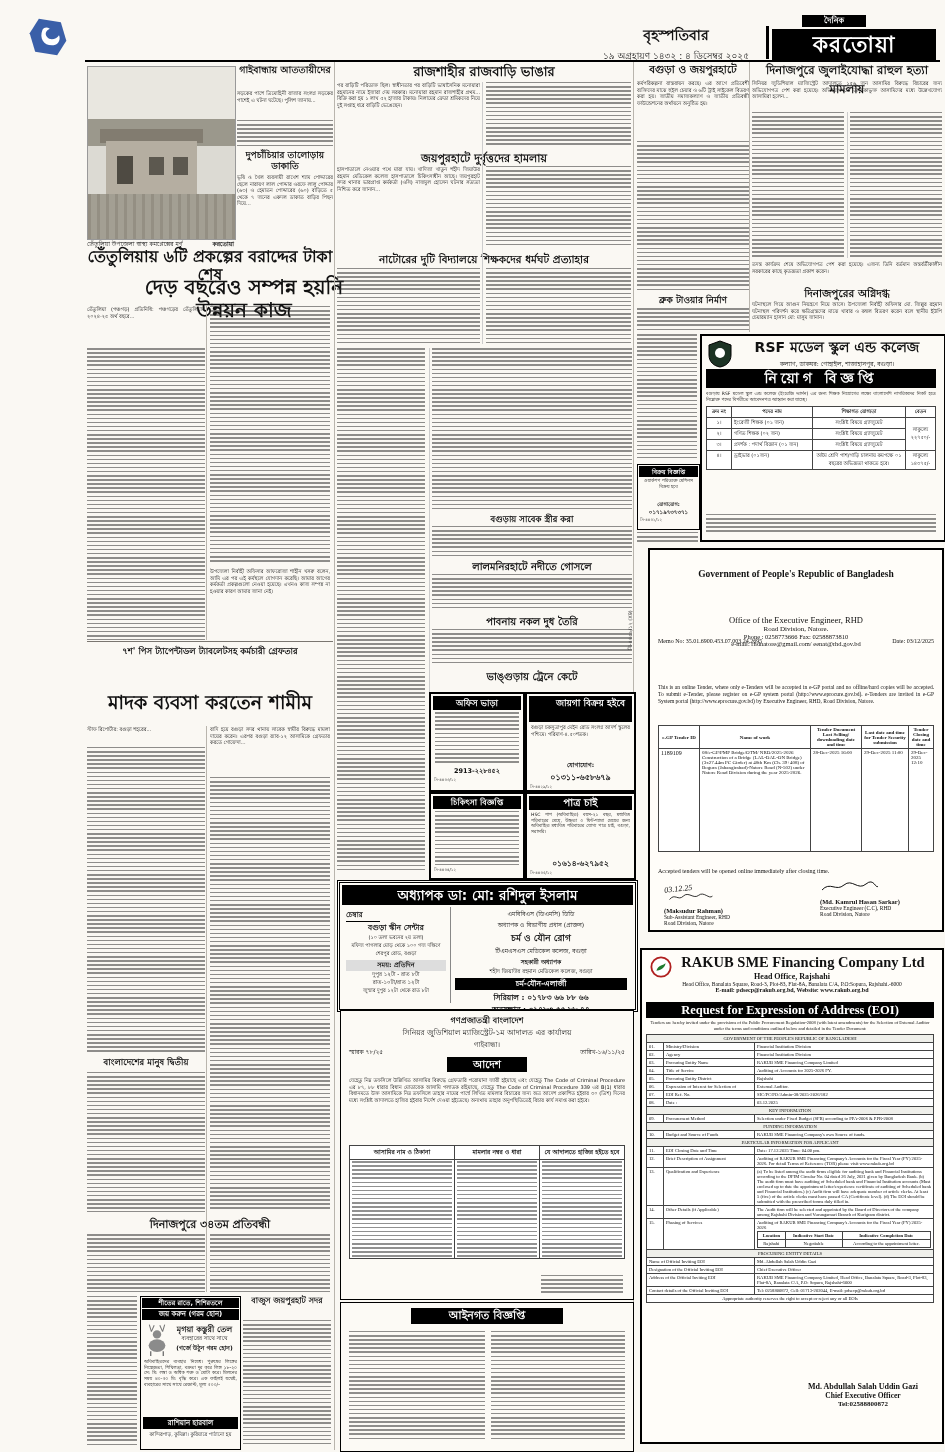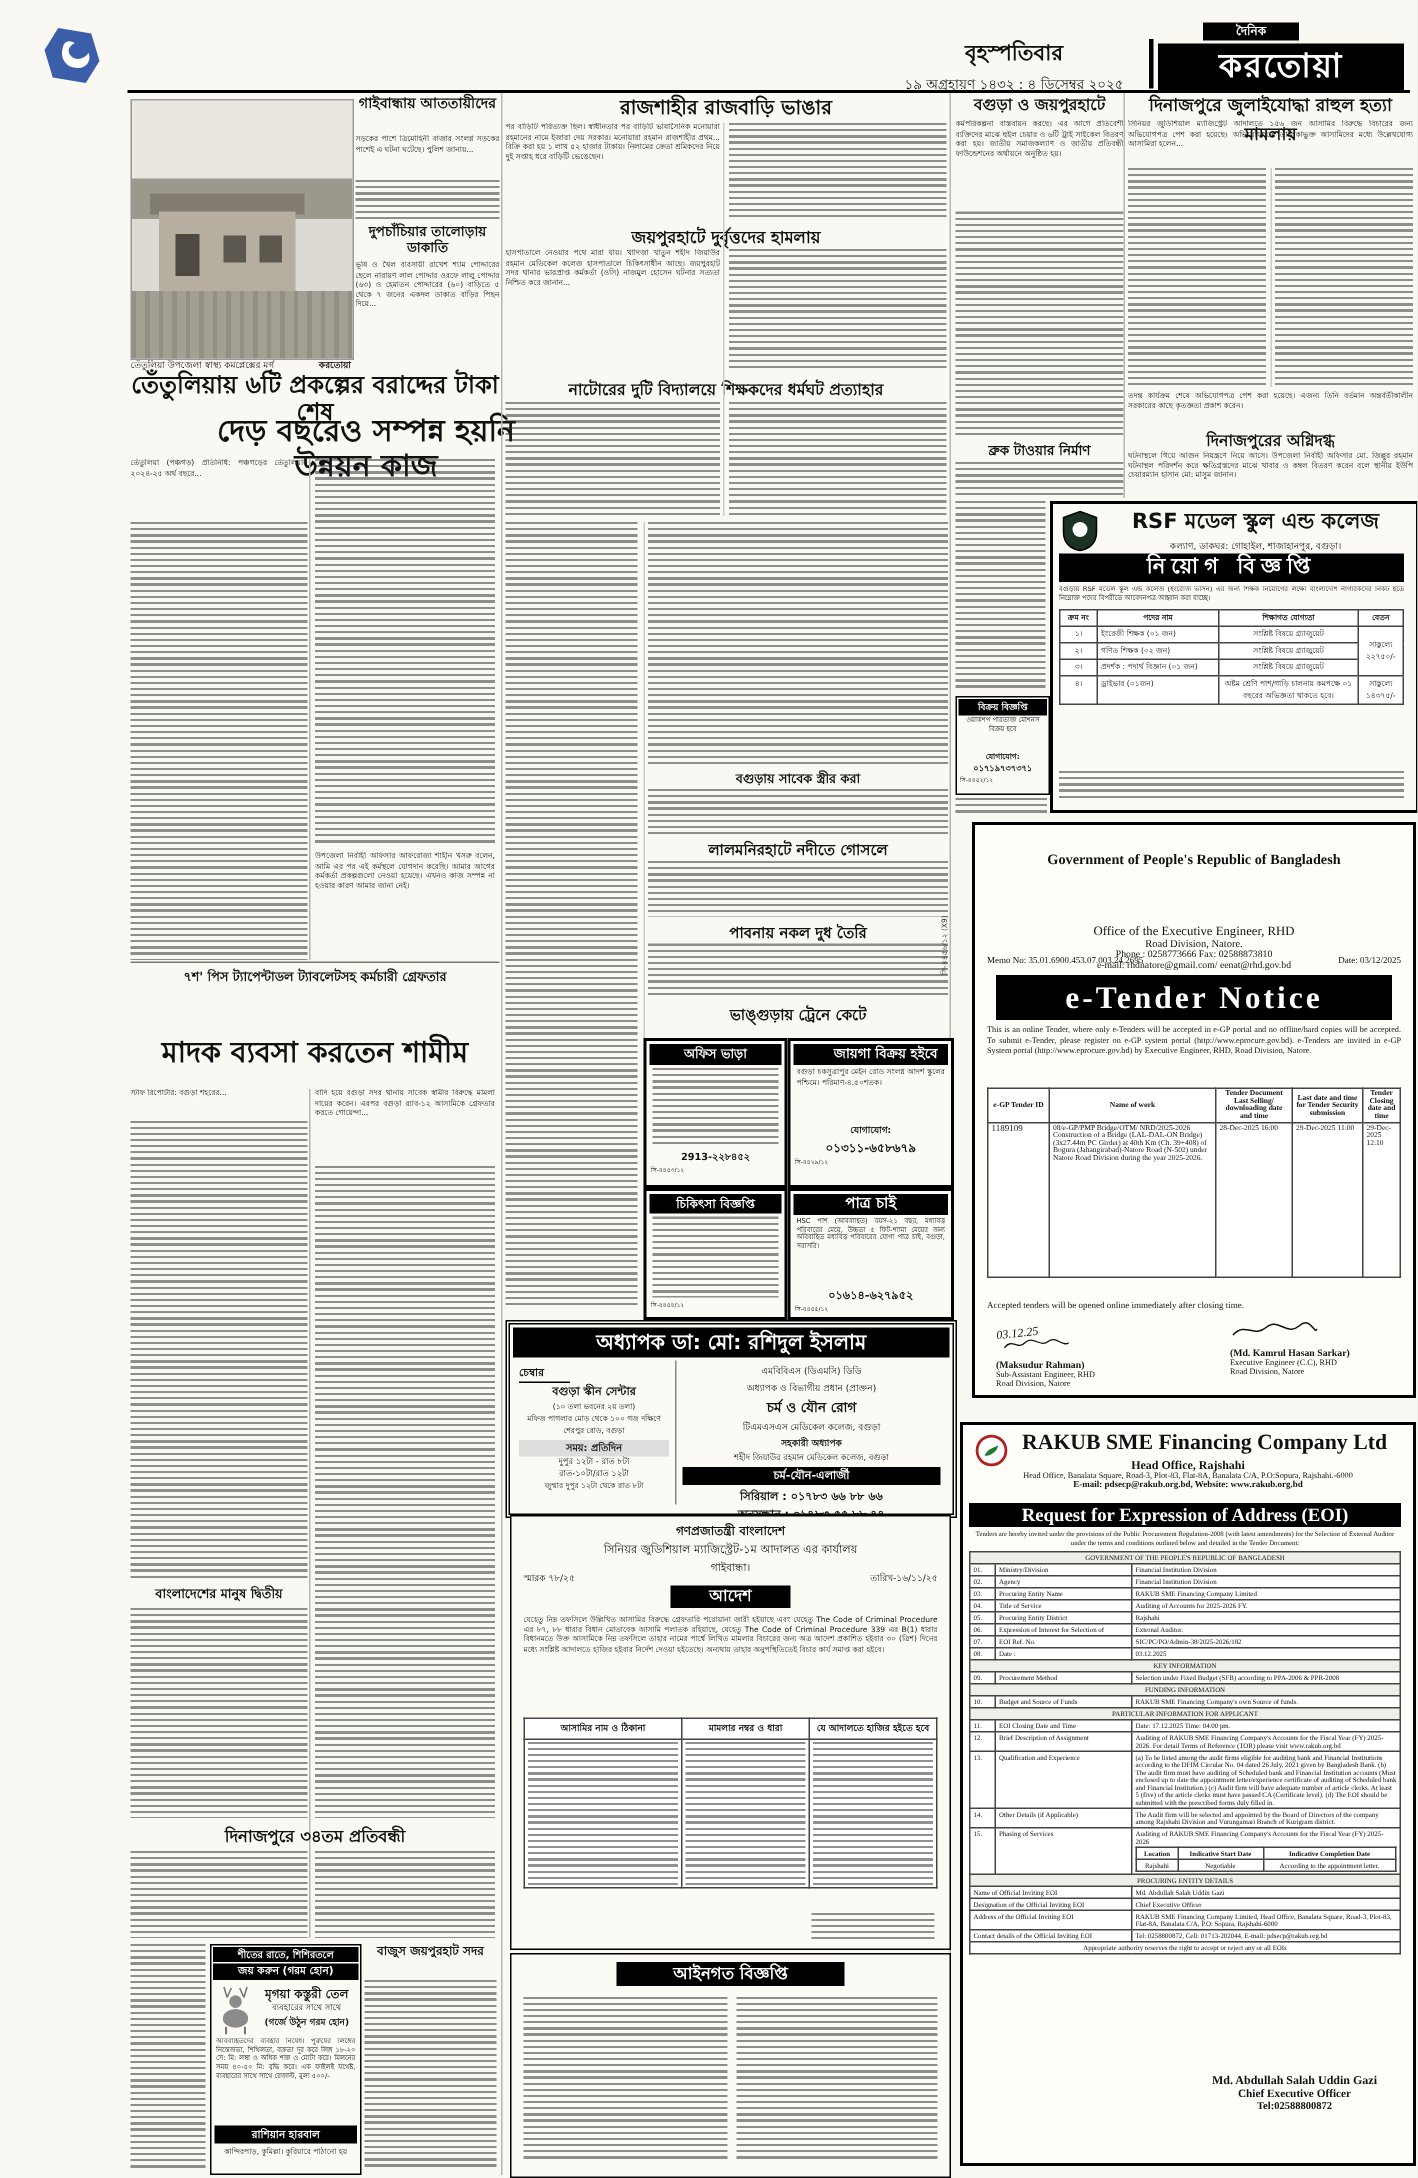--- a/index.html
+++ b/index.html
@@ -134,21 +134,21 @@
   <div class="abs sim" style="left:432px;top:629px;width:200px;height:37px;"></div>
   <div class="abs b c" style="left:432px;top:669px;width:200px;font-size:10px;">ভাঙ্গুড়ায় ট্রেনে কেটে</div>
 
   <div class="abs bx" style="left:429px;top:692px;width:92px;height:96px;border-width:2px;">
     <div class="ban" style="height:14px;font-size:8.5px;line-height:14px;margin:2px;">অফিস ভাড়া</div>
     <div class="sim" style="margin:2px 4px;height:52px;"></div>
     <div class="b c" style="font-size:6.5px;">2913-২২৮৪৫২</div>
     <div style="font-size:4px;margin-left:3px;">সি-৪৪৫৩/১২</div>
   </div>
   <div class="abs bx" style="left:525px;top:692px;width:107px;height:96px;border-width:2px;">
-    <div class="ban" style="height:14px;font-size:9px;line-height:14px;margin:2px;padding-left:20px;">জায়গা বিক্রয় হইবে</div>
+    <div class="ban" style="height:26px;font-size:9px;line-height:14px;margin:2px;padding-left:20px;">জায়গা বিক্রয় হইবে</div>
     <div class="t5 j" style="margin:2px 4px;height:34px;overflow:hidden;">বগুড়া চকসুত্রাপুর মেইন রোড সংলগ্ন আদর্শ স্কুলের পশ্চিমে। পরিমাণ-৪.৫০শতক।</div>
     <div class="b c" style="font-size:6px;">যোগাযোগ:</div>
     <div class="b c" style="font-size:8px;">০১৩১১-৬৫৮৬৭৯</div>
     <div style="font-size:4px;margin-left:3px;">সি-৪৪২৯/১২</div>
   </div>
   <div class="abs bx" style="left:429px;top:792px;width:92px;height:84px;border-width:2px;">
     <div class="ban" style="height:13px;font-size:8px;line-height:13px;margin:2px;">চিকিৎসা বিজ্ঞপ্তি</div>
     <div class="sim" style="margin:2px 4px;height:54px;"></div>
     <div style="font-size:4px;margin-left:3px;">সি-৪৪৫৪/১২</div>
   </div>
@@ -296,21 +296,20 @@
   <div class="abs vert" style="left:626px;top:560px;height:90px;font-size:5px;color:#333;">সি-৪৪৫৬/১২ (X9)</div>
 
   <div class="abs serif" style="left:648px;top:548px;width:292px;height:380px;border:2px solid #000;background:#fffdf9;">
     <div class="b c" style="font-size:9.5px;margin-top:19px;">Government of People's Republic of Bangladesh</div>
     <div class="c" style="font-size:8.5px;margin-top:36px;">Office of the Executive Engineer, RHD</div>
     <div class="c" style="font-size:7px;">Road Division, Natore.</div>
     <div class="c" style="font-size:6.5px;">Phone : 0258773666 Fax: 02588873810</div>
     <div class="c" style="font-size:6.5px;">e-mail: rhdnatore@gmail.com/ eenat@rhd.gov.bd</div>
     <div class="abs" style="left:8px;top:88px;font-size:6px;">Memo No: 35.01.6900.453.07.003.24.2695</div>
     <div class="abs" style="right:8px;top:88px;font-size:6px;">Date: 03/12/2025</div>
-    <div class="abs ban serif" style="left:14px;top:100px;width:264px;height:30px;font-size:21px;line-height:30px;letter-spacing:2px;">e-Tender Notice</div>
     <div class="abs t55 j" style="left:8px;top:134px;width:276px;height:38px;overflow:hidden;">This is an online Tender, where only e-Tenders will be accepted in e-GP portal and no offline/hard copies will be accepted. To submit e-Tender, please register on e-GP system portal (http://www.eprocure.gov.bd). e-Tenders are invited in e-GP System portal (http://www.eprocure.gov.bd) by Executive Engineer, RHD, Road Division, Natore.</div>
     <table class="tb abs" style="left:8px;top:175px;width:276px;font-size:5px;">
       <tbody>
           <tr>
         <th style="width:36px;">e-GP Tender ID</th>
         <th style="width:106px;">Name of work</th>
         <th style="width:46px;">Tender Document Last Selling/ downloading date and time</th>
         <th style="width:42px;">Last date and time for Tender Security submission</th>
         <th>Tender Closing date and time</th>
       </tr>

